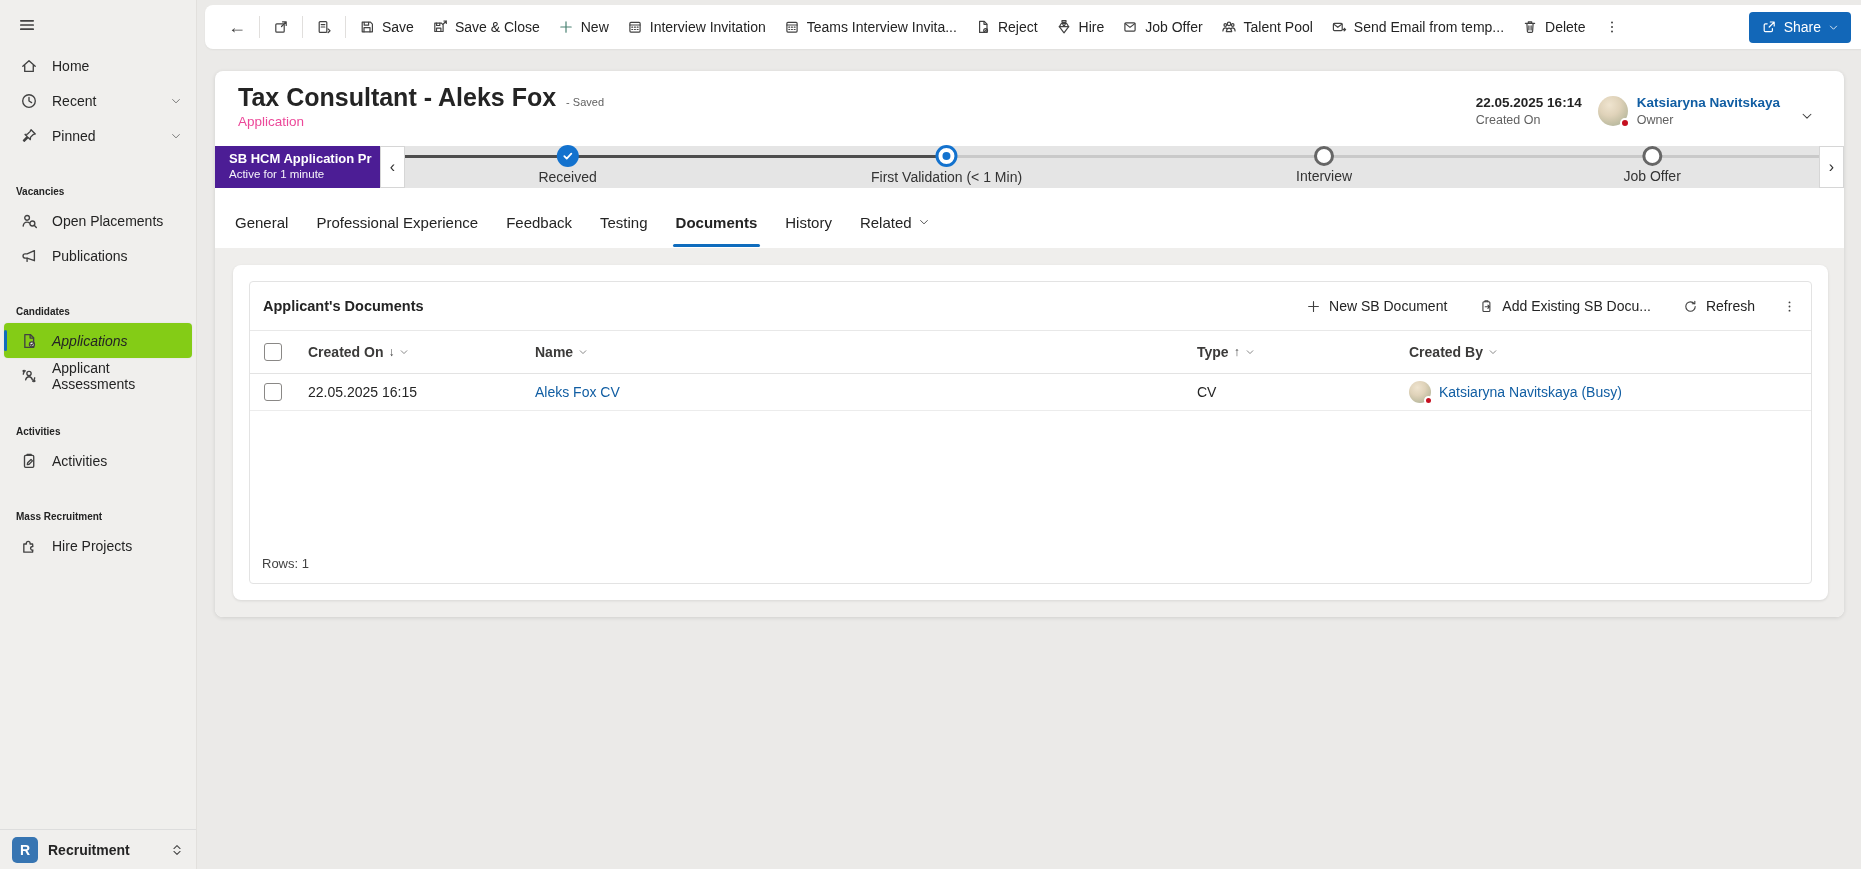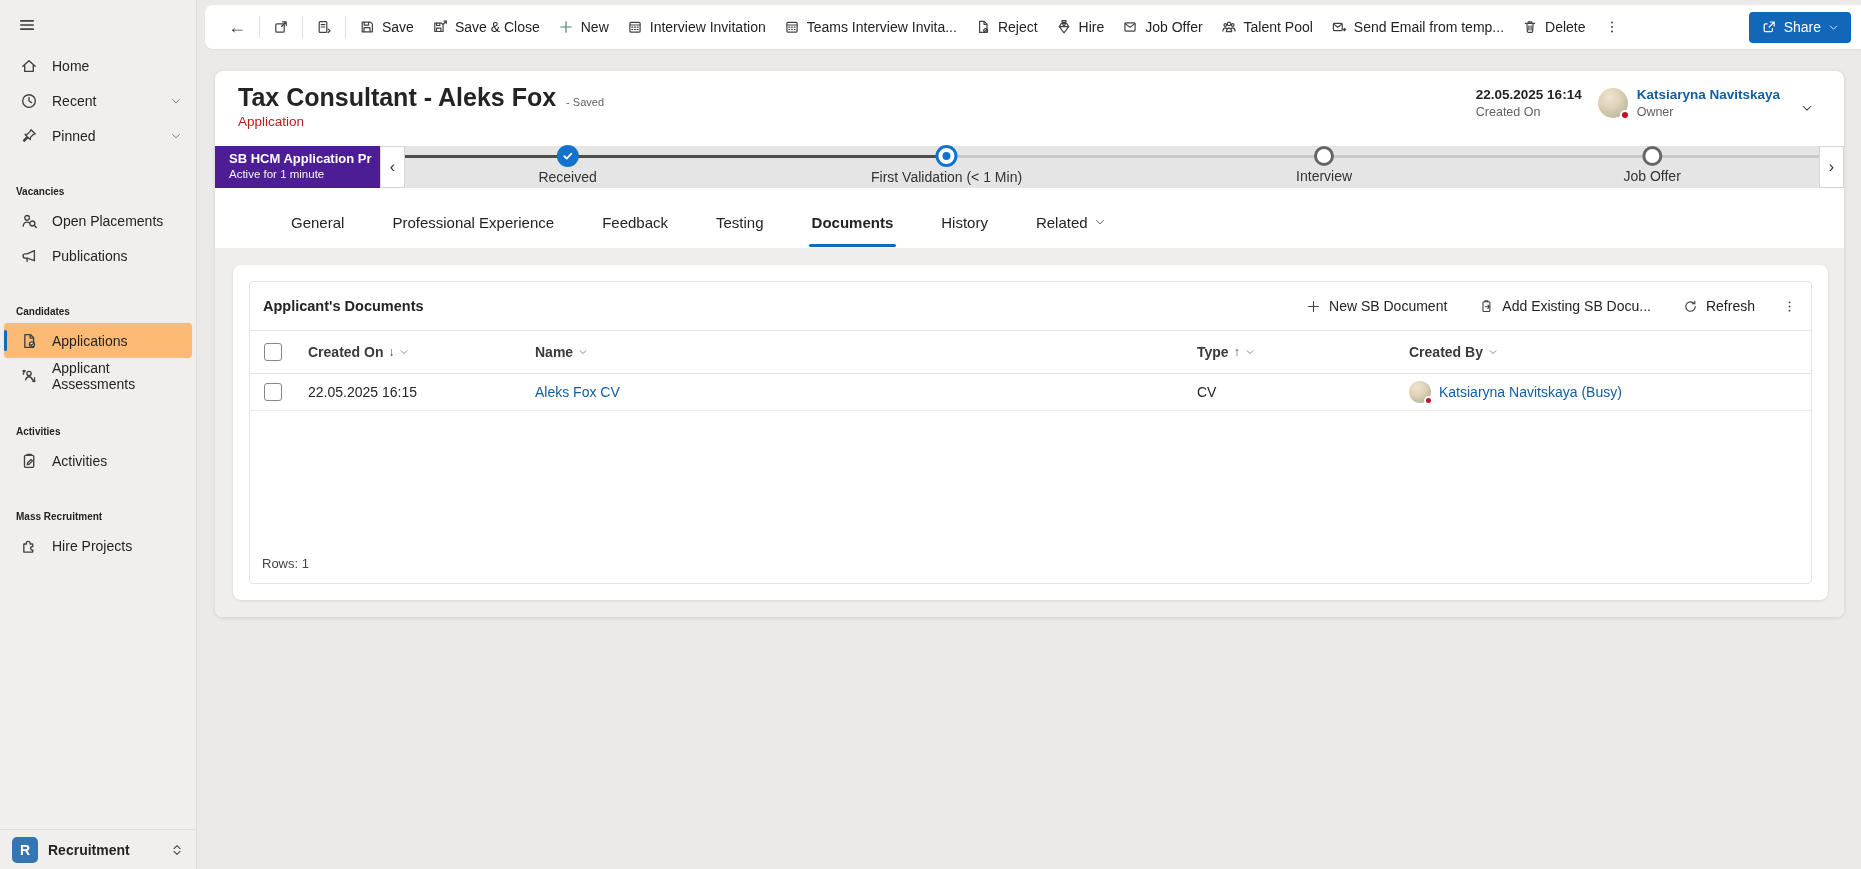--- a/index.html
+++ b/index.html
@@ -15,21 +15,21 @@
   
   .sidebar { position:absolute; left:0; top:0; width:197px; height:869px;
     background:#f0efed; border-right:1px solid #e2e0dd; display:flex; flex-direction:column; }
   .hamburger { margin:10px 0 4px 10px; width:34px; height:30px; border:none; background:transparent;
     display:flex; align-items:center; justify-content:center; border-radius:4px; cursor:pointer; }
   .nav { flex:1; padding-top:4px; }
   .nav-item { height:35px; display:flex; align-items:center; padding:0 10px 0 16px;
     font-size:14px; color:#242424; position:relative; cursor:pointer; border-radius:4px; margin:0 4px; }
   .nav-item .nicon { width:18px; height:18px; margin-right:14px; flex:0 0 18px; }
   .nav-item .chev { margin-left:auto; opacity:.75; }
-  .nav-item.selected { background:#fdba74; box-shadow:0 0 2px rgba(0,0,0,.08); }
+  .nav-item.selected { background:#84cc16; box-shadow:0 0 2px rgba(0,0,0,.08);font-style:italic; }
   .nav-item.selected::before { content:""; position:absolute; left:0px; top:7px; bottom:7px;
     width:3px; border-radius:2px; background:#0f6cbd; }
   .nav-section { font-size:10px; font-weight:700; color:#242424; padding:0 16px; height:30px;
     display:flex; align-items:flex-end; margin-top:14px; margin-bottom:6px; }
   .sidebar-footer { height:40px; border-top:1px solid #ddd; display:flex; align-items:center; padding:0 12px; gap:10px; background:#f0efed; }
   .app-badge { width:26px; height:26px; border-radius:5px; background:#3775b2; color:#fff;
     font-size:14px; font-weight:700; display:flex; align-items:center; justify-content:center; }
   .app-name { font-size:14px; font-weight:700; }
   .area-switcher { margin-left:auto; cursor:pointer; }
 
@@ -47,22 +47,22 @@
   .back-glyph { font-size:18px; color:#424242; line-height:1; }
 
   
   .form-card { position:absolute; left:215px; top:71px; width:1629px; height:546px; background:#fff;
     border-radius:8px; box-shadow:0 1px 4px rgba(0,0,0,.12); }
 
   .form-header { position:relative; height:75px; }
   .fh-title-row { position:absolute; left:23px; top:12px; display:flex; align-items:baseline; gap:10px; }
   .fh-title { font-size:25px; font-weight:700; color:#242424; }
   .fh-saved { font-size:11px; color:#616161; }
-  .fh-entity { position:absolute; left:23px; top:43px; font-size:13.5px; color:#b91c1c; }
-  .fh-right { position:absolute; right:26px; top:16px; display:flex; align-items:flex-end; gap:16px;margin-left:43px; }
+  .fh-entity { position:absolute; left:23px; top:43px; font-size:13.5px; color:#ec4899; }
+  .fh-right { position:absolute; right:26px; top:24px; display:flex; align-items:flex-end; gap:16px;margin-left:43px; }
   .created-block { text-align:left; }
   .created-val { font-size:13.5px; font-weight:700; }
   .created-lbl { font-size:12.5px; color:#616161; margin-top:3px; }
   .owner-wrap { display:flex; align-items:center; gap:9px; }
   .avatar { position:relative; border-radius:50%;
     background:radial-gradient(circle at 38% 30%, #efe4cf 0%, #e0d3ba 38%, #c9c3a8 62%, #a3ae96 100%); }
   .avatar.lg { width:30px; height:30px; }
   .avatar.sm { width:22px; height:22px; }
   .presence { position:absolute; right:-2px; bottom:-2px; width:10px; height:10px; border-radius:50%;
     background:#c50f1f; border:2px solid #fff; }
@@ -86,21 +86,21 @@
   .stage-circle { margin:0 auto; border-radius:50%; background:#fff; position:relative; z-index:2; }
   .stage.completed .stage-circle { width:22px; height:22px; background:#1372ce; margin-top:-1px;
     display:flex; align-items:center; justify-content:center; }
   .stage.active .stage-circle { width:22px; height:22px; border:3px solid #1372ce; margin-top:-1px;
     display:flex; align-items:center; justify-content:center; }
   .stage.active .stage-dot { width:8px; height:8px; border-radius:50%; background:#1372ce; }
   .stage.pending .stage-circle { width:20px; height:20px; border:3px solid #666; margin-top:0; }
   .stage-label { font-size:14px; color:#333; margin-top:2px; white-space:nowrap; }
 
   
-  .tabs { height:68px; display:flex; align-items:center; padding-left:76px; gap:48px; }
+  .tabs { height:68px; display:flex; align-items:center; padding-left:20px; gap:28px; }
   .tab { font-size:15px; color:#242424; position:relative; cursor:pointer; height:100%;
     display:flex; align-items:center; gap:6px; }
   .tab.active { font-weight:700; }
   .tab.active::after { content:""; position:absolute; left:-3px; right:-3px; bottom:9px; height:3px;
     border-radius:2px; background:#0f6cbd; }
 
   
   .tab-content { position:absolute; left:0; right:0; top:177px; bottom:0; background:#efeeec;
     border-radius:0 0 8px 8px; }
   .doc-card { position:absolute; left:18px; top:17px; width:1595px; height:335px; background:#fff;

